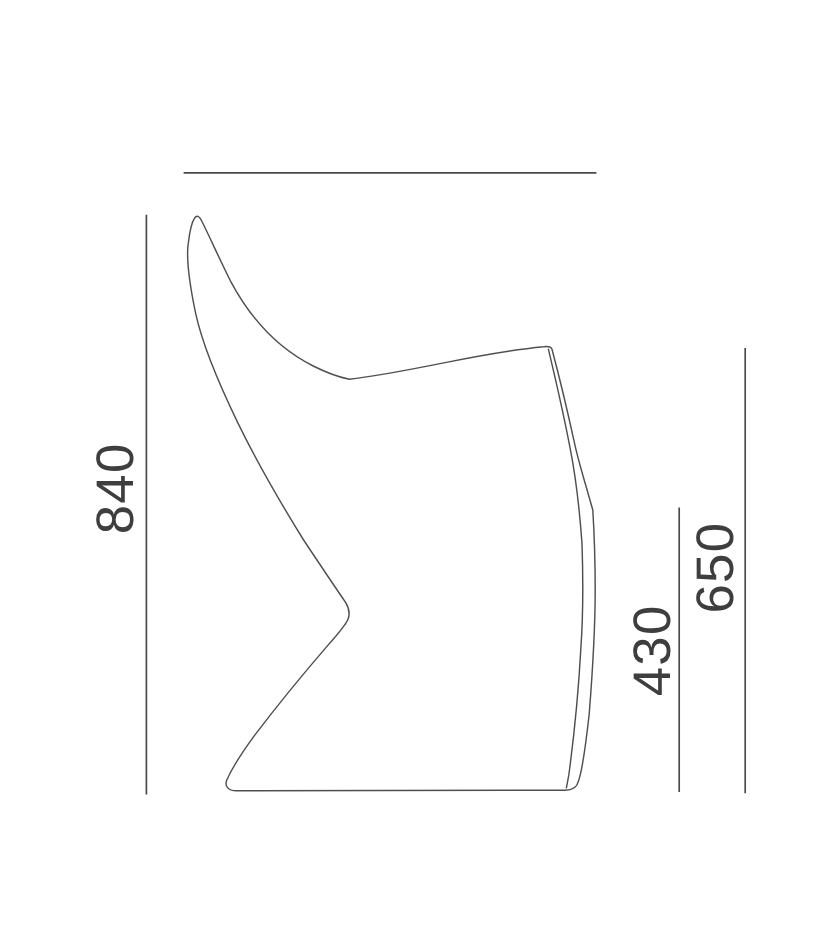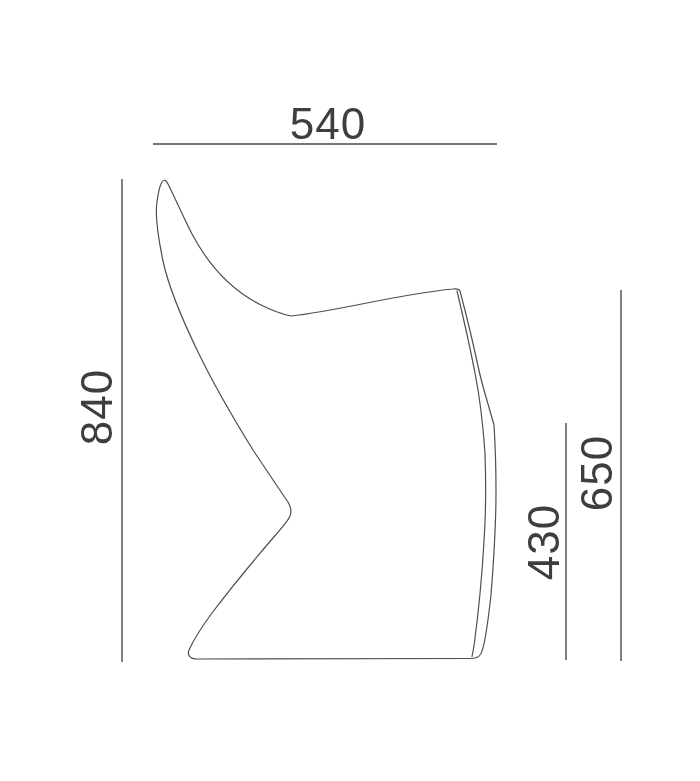--- a/index.html
+++ b/index.html
@@ -57,21 +57,20 @@
     <path class="outline" d="M 162,182 C 164,179 166,180 168,184 C 175,198 183,216 192,234 C 209,266 233,291 261,305 C 271,310 281,314 291,316 C 312,314 342,308 372,302 C 402,296 432,291 453,289 C 456,288.6 459,288.4 460,291 C 465,310 472,338 478,366 C 482,385 487,400 490,411 L 494,425 C 495,441 496,466 496,492 C 496,526 494,557 491,595 C 488,622 485,643 482,651 C 481,656 478,658.5 471,658.5 L 197,659 C 190,659 187,655 189,650 C 193,641 201,628 212,613 C 231,588 254,560 273,538 C 281,529 288,521 290,516 C 292,511 291,507 288,502 C 279,489 267,471 253,450 C 235,421 215,387 198,352 C 183,321 169,289 163,261 C 158,237 155,214 157,202 C 158,194 160,185 162,182 Z"></path>
 
     <path class="outline" d="M 457,291 C 462,312 469,342 475,373 C 480,398 483,425 485,453 C 486,483 486,513 484,541 C 482,578 478,616 474,646 L 472,656.5"></path>
 
     <line class="dim-line" x1="153" y1="144" x2="497" y2="144"></line>
     <line class="dim-line" x1="122" y1="179" x2="122" y2="662"></line>
     <line class="dim-line" x1="621" y1="290" x2="621" y2="661"></line>
     <line class="dim-line" x1="566" y1="423" x2="566" y2="660"></line>
   </svg>
 
-  <div class="dim-label" style="left:328px; top:124px;">540</div>
 
   <div class="dim-label vertical" style="left:97px; top:407px;">840</div>
 
   <div class="dim-label vertical" style="left:597px; top:473px;">650</div>
 
   <div class="dim-label vertical" style="left:544px; top:542px;">430</div>
 
 </div>
 
 </body></html>

